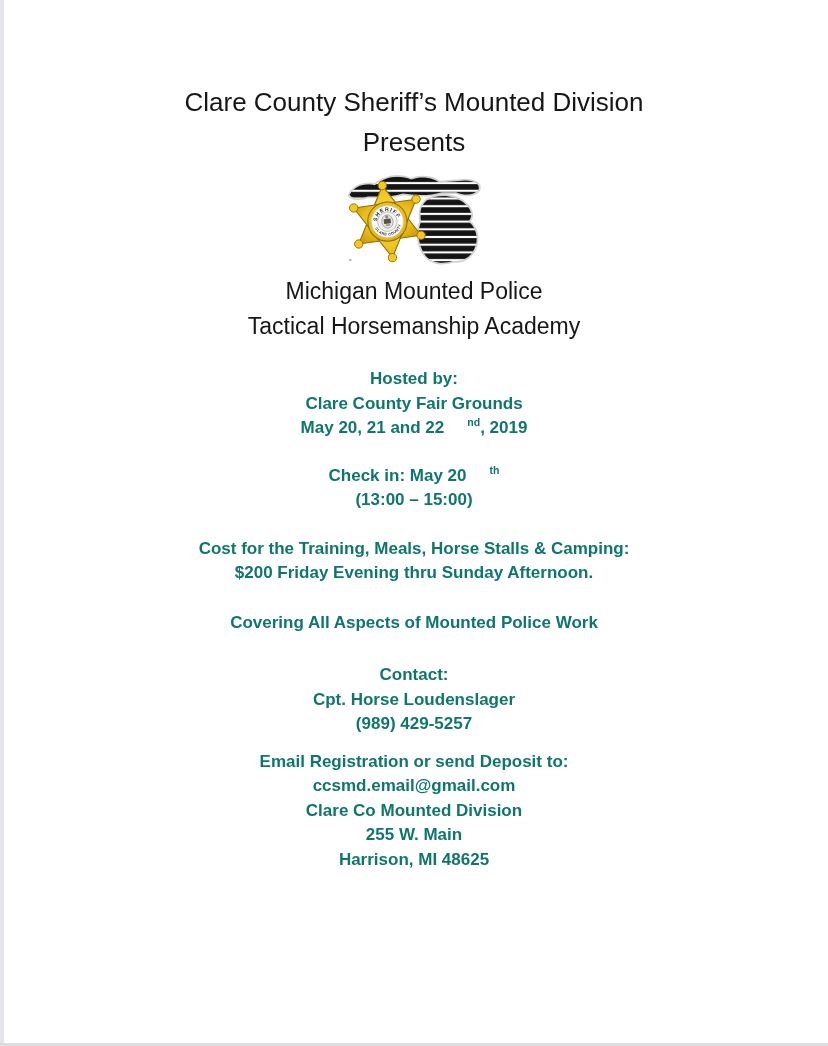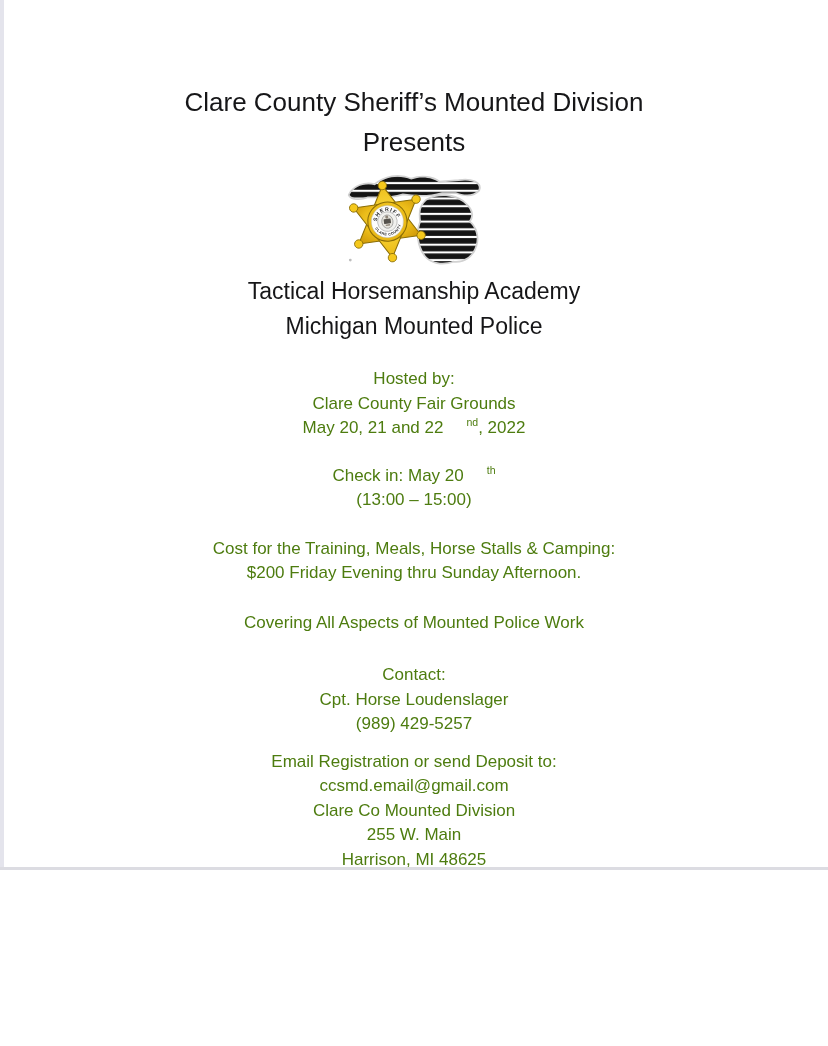--- a/index.html
+++ b/index.html
@@ -1,19 +1,19 @@
 <!DOCTYPE html>
 <html><head>
 <meta charset="utf-8">
 <style>
   html, body { margin: 0; padding: 0; background: #ffffff; }
   .page {
     position: relative;
     width: 828px;
-    height: 870px;
+    height: 1046px;
     background: #ffffff;
     overflow: hidden;
     font-family: "Liberation Sans", sans-serif;
     color: #1c1c1e;
   }
   .edge-left {
     position: absolute; left: 0; top: 0;
     width: 4px; height: 100%;
     background: #e4e4ec;
   }
@@ -39,21 +39,22 @@
   }
   .subtitle {
     margin-top: 9px;
     font-size: 23px;
     line-height: 35px;
     color: #161618;
   }
   .body-text {
     font-size: 17px;
     line-height: 24.5px;
-    color: #4d7c0f;
+    color: #0f766e;
+    font-weight: bold;
   }
   .sec-hosted   { margin-top: 23px; }
   .sec-checkin  { margin-top: 23px; }
   .sec-cost     { margin-top: 24px; }
   .sec-deposit  { margin-top: 25px; }
   .sec-covering { margin-top: 25px; }
   .sec-contact  { margin-top: 28px; }
   .sec-reg      { margin-top: 13px; }
   sup.sup {
     font-size: 0.62em;
@@ -128,28 +129,28 @@
           <text class="badge-caption-text" font-size="5.2" letter-spacing="0.6">
             <textPath href="#arcBottom" startOffset="50%" text-anchor="middle">CLARE COUNTY</textPath>
           </text>
         </g>
 
         <circle cx="9" cy="143" r="2" fill="#bdbdbd"></circle>
       </svg>
     </div>
 
     <div class="subtitle">
+      <div>Michigan Mounted Police</div>
       <div>Tactical Horsemanship Academy</div>
-      <div>Michigan Mounted Police</div>
     </div>
 
     <div class="body-text sec-hosted">
       <div>Hosted by:</div>
       <div>Clare County Fair Grounds</div>
-      <div><span>May 20, 21 and 22</span><sup class="sup">nd</sup><span>, 2022</span></div>
+      <div><span>May 20, 21 and 22</span><sup class="sup">nd</sup><span>, 2019</span></div>
     </div>
 
     <div class="body-text sec-checkin">
       <div><span>Check in: May 20</span><sup class="sup">th</sup></div>
       <div>(13:00 – 15:00)</div>
     </div>
 
     <div class="body-text sec-cost">
       <div>Cost for the Training, Meals, Horse Stalls &amp; Camping:</div>
       <div>$200 Friday Evening thru Sunday Afternoon.</div>

